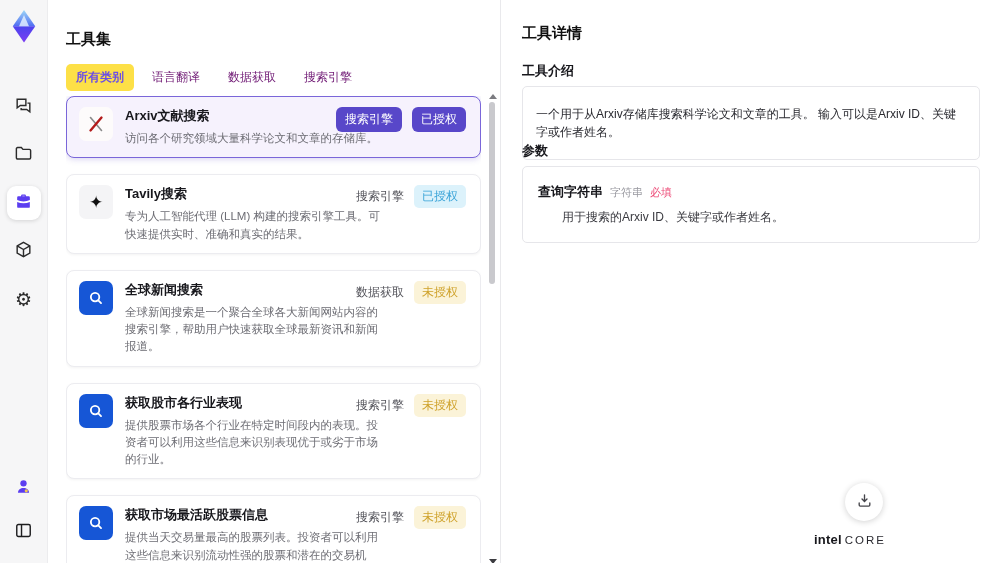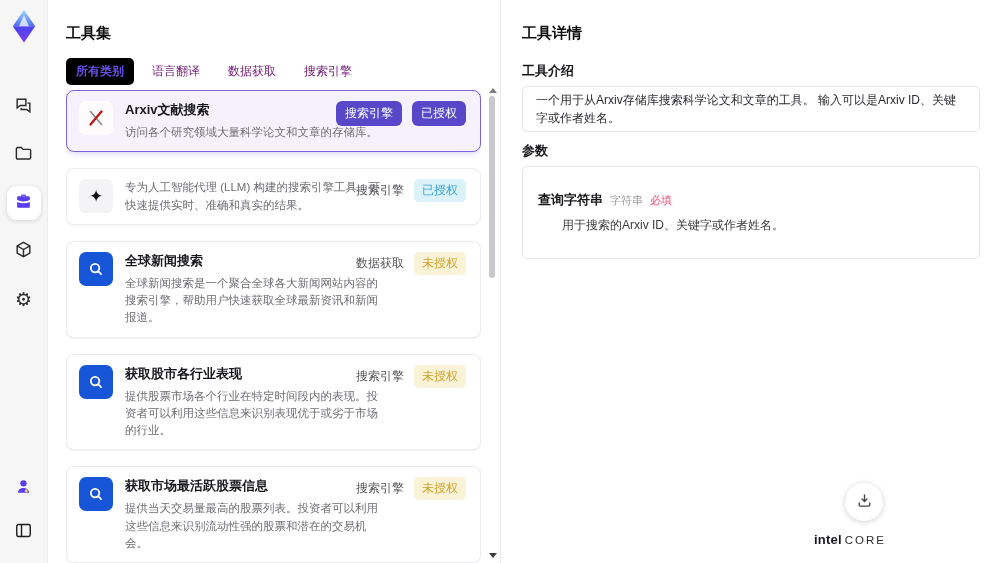--- a/index.html
+++ b/index.html
@@ -15,25 +15,25 @@
   .rail-items { margin-top:48px; display:flex; flex-direction:column; gap:14px; align-items:center; }
   .rail-btn { width:34px; height:34px; border-radius:9px; display:flex; align-items:center;
     justify-content:center; cursor:pointer; color:#2b2b2b; }
   .rail-btn svg { width:19px; height:19px; }
   .rail-btn.active { background:#fff; box-shadow:0 1px 4px rgba(0,0,0,.14); color:#5b3df0; }
   .rail-spacer { flex:1; }
   .rail-bottom { display:flex; flex-direction:column; gap:10px; align-items:center; margin-bottom:14px; }
   .gear-glyph { font-size:19px; line-height:1; color:#2b2b2b; }
 
   
-  .panel-left { position:absolute; left:48px; top:0; width:452px; height:416px; background:#fff;text-decoration:underline; }
+  .panel-left { position:absolute; left:48px; top:6px; width:452px; height:416px; background:#fff;text-decoration:underline; }
   .panel-title { position:absolute; left:18px; top:24px; font-size:15px; font-weight:bold; color:#111; }
   .tabs { position:absolute; left:18px; top:58px; display:flex; gap:8px; align-items:center; }
   .tab { font-size:12px; color:#701a75; padding:5px 10px; border-radius:5px; cursor:pointer; white-space:nowrap; }
-  .tab.active { color:#6b4ee6; background:#000000; font-weight:bold; }
+  .tab.active { color:#6b4ee6; background:#fde047; font-weight:bold; }
 
   .cards { position:absolute; left:18px; top:90px; width:415px; height:473px; overflow:hidden;
     display:flex; flex-direction:column; gap:16px; }
   .card { position:relative; flex:none; background:#fff; border:1px solid #ececf0; border-radius:8px;
     padding:10px 12px; box-shadow:0 1px 3px rgba(0,0,0,.05); display:flex; gap:12px; cursor:pointer; }
   .card.selected { background:#f6f2fd; border:1.5px solid #7a66d9; box-shadow:0 1px 6px rgba(90,70,200,.25); }
   .tool-ico { flex:none; width:34px; height:34px; border-radius:7px; display:flex;
     align-items:center; justify-content:center; background:#f4f4f6; overflow:hidden; }
   .tool-ico.arxiv { background:#fdfbfb; }
   .tool-ico.blue { background:#1656d6; }
@@ -57,24 +57,24 @@
   .sb-up { top:-2px; border-bottom:5px solid #7b7b80; }
   .sb-down { bottom:-8px; border-top:5px solid #3c3c40; }
 
   
   .panel-right { position:absolute; left:500px; top:0; width:400px; height:563px; background:#fff;
     border-left:1px solid #e9e9ec; }
   .details-title { position:absolute; left:21px; top:24px; font-size:15px; font-weight:bold; color:#111; }
   .section-h { font-size:13px; font-weight:bold; color:#17171c; }
   .intro-h { position:absolute; left:21px; top:62px; }
   .intro-box { position:absolute; left:21px; top:86px; width:458px; border:1px solid #e6e6ea;
-    border-radius:5px; padding:4px 13px; font-size:12px; color:#2a2a30; line-height:1.5; }
+    border-radius:5px; padding:18px 13px; font-size:12px; color:#2a2a30; line-height:1.5; }
   .params-h { position:absolute; left:21px; top:142px; }
   .param-box { position:absolute; left:21px; top:166px; width:458px; border:1px solid #e6e6ea;
-    border-radius:5px; padding:24px 15px; }
+    border-radius:5px; padding:16px 15px; }
   .param-head { display:flex; align-items:baseline; gap:7px; margin-bottom:8px; }
   .param-name { font-size:13px; font-weight:bold; color:#17171c; }
   .param-type { font-size:11px; color:#97979e; }
   .param-req { font-size:11px; color:#ed4c78; }
   .param-desc { font-size:12px; color:#3a3a40;margin-left:24px; }
 
   
   .dl-btn { position:absolute; right:17px; bottom:42px; width:38px; height:38px; border-radius:50%;
     background:#fff; box-shadow:0 1px 6px rgba(0,0,0,.18); display:flex; align-items:center;
     justify-content:center; cursor:pointer; }
@@ -192,20 +192,21 @@
           <span class="cat-label">搜索引擎</span>
           <span class="pill">已授权</span>
         </div>
       </div>
 
       <div class="card">
         <div class="tool-ico">
             <span class="sparkle">✦</span>
           </div>
         <div class="card-body">
+          <div class="card-title">Tavily搜索</div>
           <div class="card-desc">专为人工智能代理 (LLM) 构建的搜索引擎工具。可快速提供实时、准确和真实的结果。</div>
         </div>
         <div class="card-tags">
           <span class="cat-label">搜索引擎</span>
           <span class="pill auth-yes">已授权</span>
         </div>
       </div>
 
       <div class="card">
         <div class="tool-ico blue">

